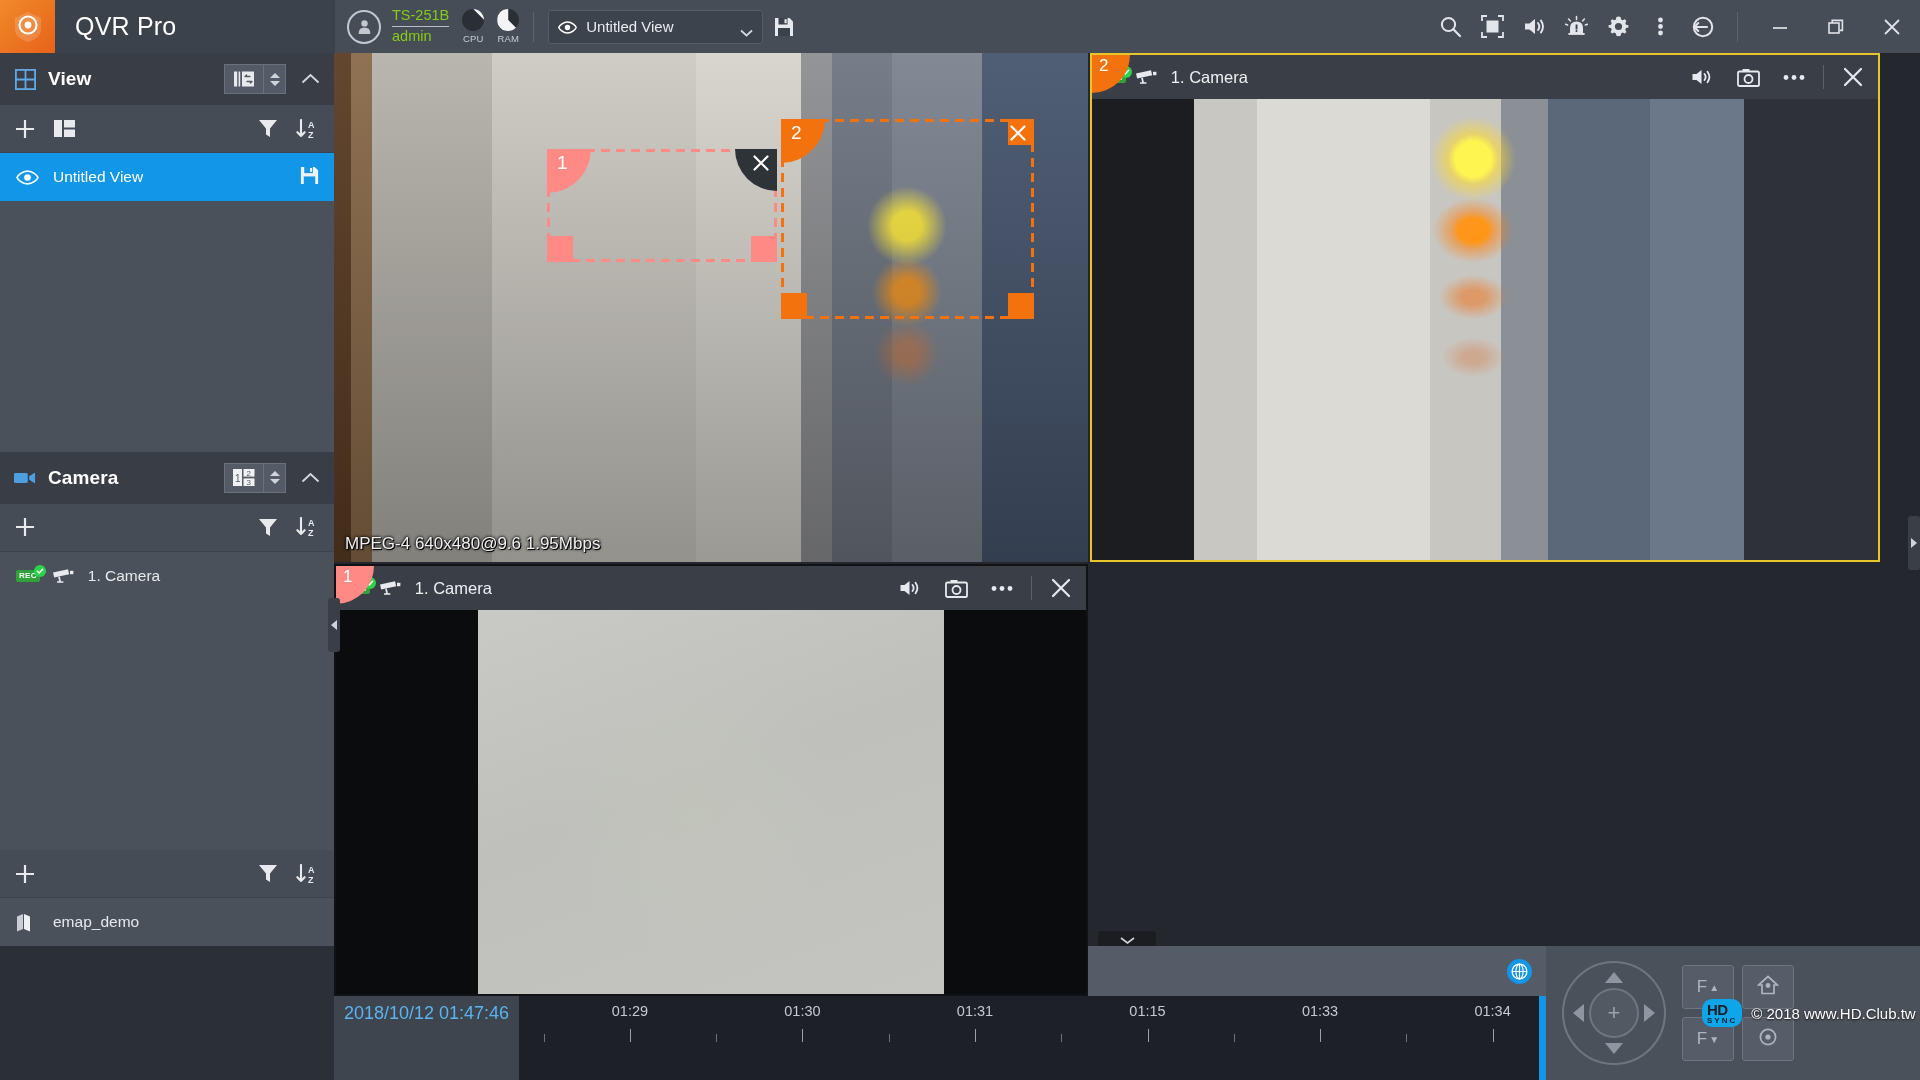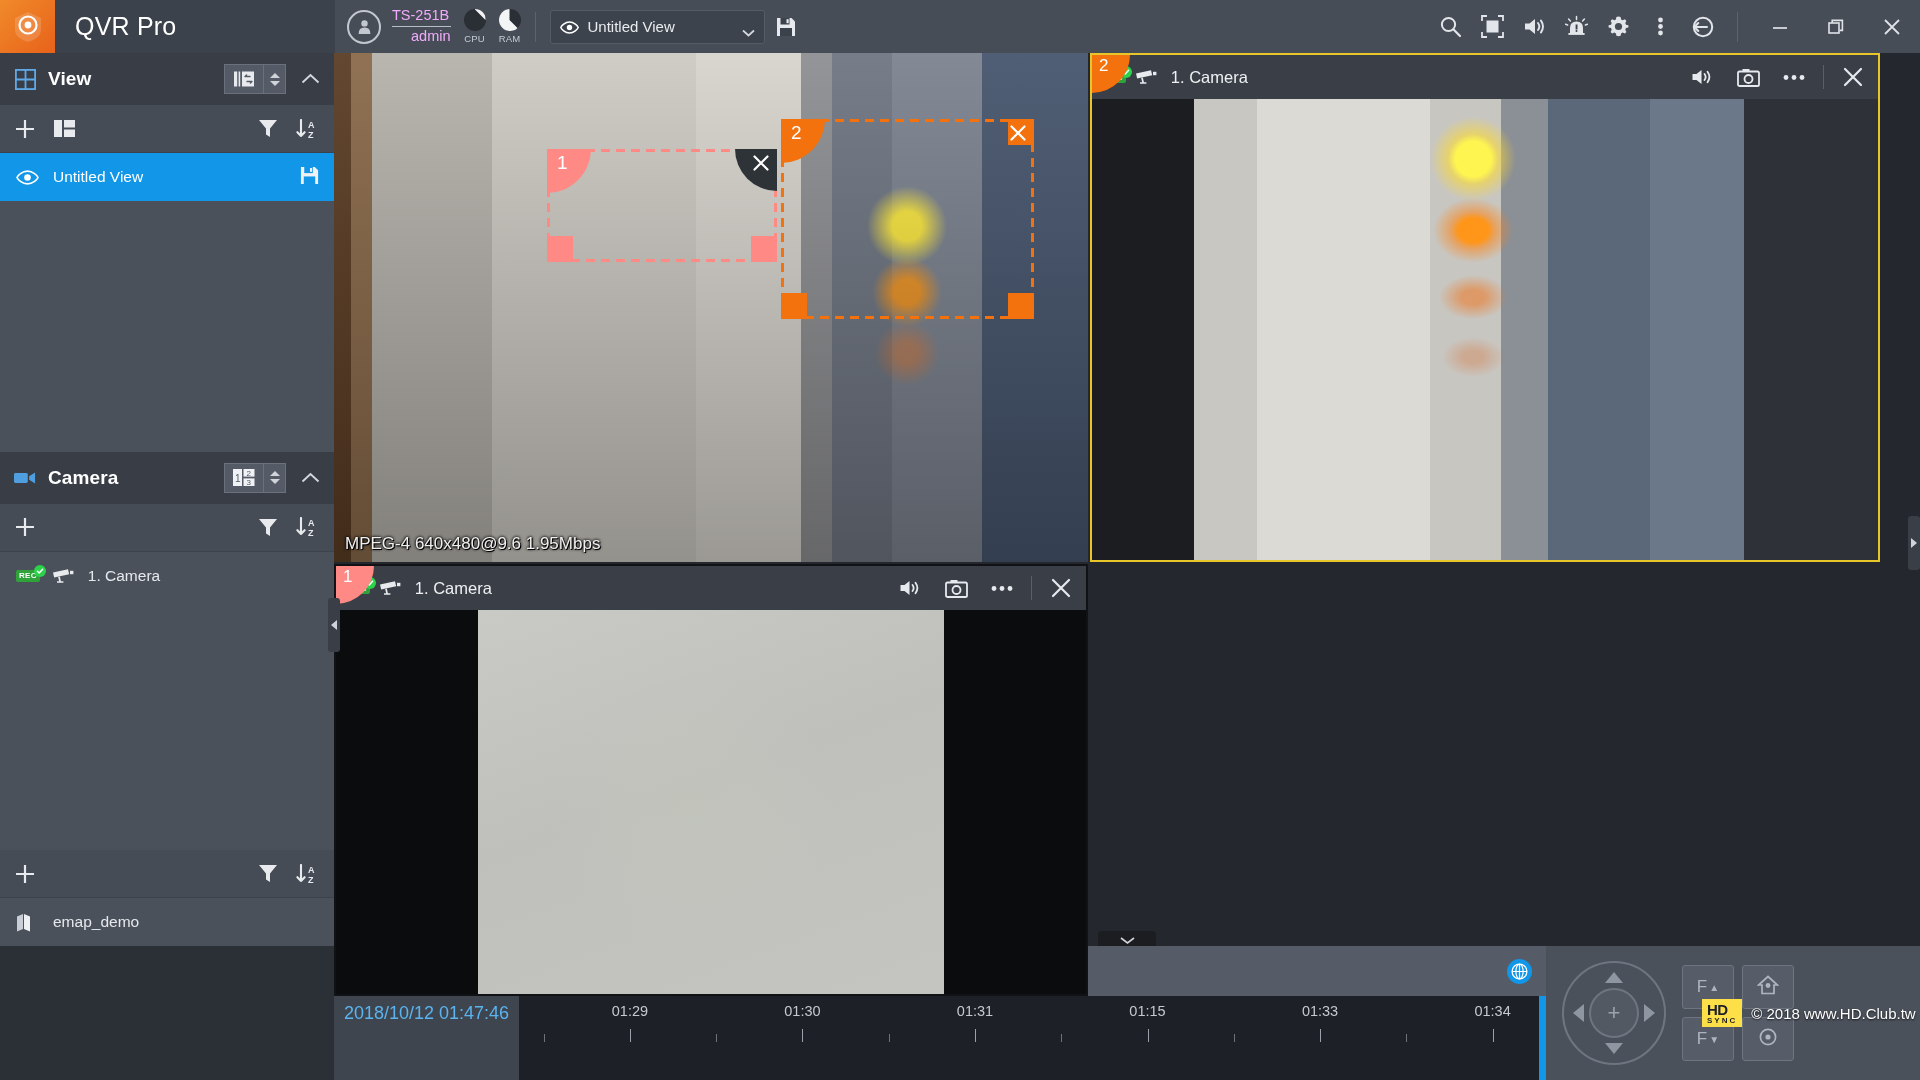--- a/index.html
+++ b/index.html
@@ -14,23 +14,23 @@
   
   .titlebar { height:53px; display:flex; align-items:stretch; background:#444a53; flex:0 0 53px; }
   .logo-box { width:55px; background:linear-gradient(135deg,#f08a2a,#e8621a); display:flex; align-items:center; justify-content:center; }
   .logo-shield { width:30px; height:32px; position:relative; }
   .logo-shield svg { width:30px; height:32px; display:block; }
   .app-title { font-size:25px; font-weight:400; color:#fff; padding-left:20px; display:flex; align-items:center; letter-spacing:.2px; width:280px; background:#3c424b; }
   .tb-rest { flex:1; display:flex; align-items:center; background:#474d57; padding-left:12px; }
   .user-block { display:flex; align-items:center; gap:11px; }
   .user-avatar { width:34px; height:34px; border-radius:50%; border:2px solid #c3c8cf; display:flex; align-items:center; justify-content:center; }
   .user-avatar svg { width:17px; height:17px; }
-  .user-names { font-size:14.5px; line-height:1.22; color:#f0abfc; }
+  .user-names { font-size:14.5px; line-height:1.22; color:#84cc16; }
   .user-names .nas { border-bottom:1px solid #b9bec6; padding-bottom:1px; display:block; }
-  .user-names .who { display:block; padding-top:1px;margin-left:19px; }
+  .user-names .who { display:block; padding-top:1px; }
   .meter { display:flex; flex-direction:column; align-items:center; margin-left:13px; }
   .meter .dial { width:22px; height:22px; border-radius:50%; background:#2a2e35; position:relative; overflow:hidden; }
   .meter .dial i { position:absolute; display:block; background:#f2f4f6; }
   .meter .lbl { font-size:9.5px; color:#c6cbd2; margin-top:2px; letter-spacing:.2px; }
   .tb-sep { width:1px; height:30px; background:#5d636d; margin:0 14px; }
   .view-select { width:215px; height:34px; background:#3d434c; border:1px solid #565c66; border-radius:3px; display:flex; align-items:center; padding:0 9px; gap:9px; }
   .view-select .eye { width:19px; height:13px; flex:0 0 19px; }
   .view-select .txt { flex:1; font-size:15px; color:#e9ebee; }
   .view-select .chev { width:13px; height:8px; }
   .tb-icon { width:42px; height:53px; display:flex; align-items:center; justify-content:center; cursor:pointer; }
@@ -162,21 +162,21 @@
   .dpad { width:104px; height:104px; border-radius:50%; border:2px solid #6d7580; position:relative; }
   .dpad .arrow { position:absolute; width:0; height:0; }
   .dpad .up { top:9px; left:50%; margin-left:-9px; border-left:9px solid transparent; border-right:9px solid transparent; border-bottom:11px solid #8e96a2; }
   .dpad .dn { bottom:9px; left:50%; margin-left:-9px; border-left:9px solid transparent; border-right:9px solid transparent; border-top:11px solid #8e96a2; }
   .dpad .lf { left:9px; top:50%; margin-top:-9px; border-top:9px solid transparent; border-bottom:9px solid transparent; border-right:11px solid #8e96a2; }
   .dpad .rt { right:9px; top:50%; margin-top:-9px; border-top:9px solid transparent; border-bottom:9px solid transparent; border-left:11px solid #8e96a2; }
   .dpad .hub { position:absolute; left:50%; top:50%; transform:translate(-50%,-50%); width:50px; height:50px; border-radius:50%; background:#525963; border:2px solid #6d7580; display:flex; align-items:center; justify-content:center; font-size:22px; color:#9aa2ae; }
   .ptz-keys { margin-left:16px; display:grid; grid-template-columns:52px 52px; grid-gap:8px; }
   .pk { height:44px; background:#565d68; border:1px solid #6d7580; border-radius:3px; display:flex; align-items:center; justify-content:center; font-size:17px; color:#aeb5bf; cursor:pointer; gap:2px; }
   .watermark { position:absolute; left:156px; top:50%; transform:translateY(-50%); display:flex; align-items:center; gap:9px; z-index:30; pointer-events:none; }
-  .wm-logo { background:#fde047; color:#1d2026; font-weight:bold; font-size:15px; line-height:1; padding:3px 5px 2px; border-radius:0; letter-spacing:-.5px; }
+  .wm-logo { background:#0ea5e9; color:#1d2026; font-weight:bold; font-size:15px; line-height:1; padding:3px 5px 2px; border-radius:10px; letter-spacing:-.5px; }
   .wm-logo small { display:block; font-size:8px; letter-spacing:2px; text-align:center; }
   .wm-txt { font-size:15px; color:#fff; text-shadow:0 1px 2px rgba(0,0,0,.8); white-space:nowrap; }
 
   .panel-handle { position:absolute; width:12px; height:54px; background:#3a3f47; border-radius:3px; display:flex; align-items:center; justify-content:center; cursor:pointer; z-index:20; }
   .ph-left { left:334px; top:598px; transform:translateX(-50%); }
   .ph-right { right:0; top:516px; }
   .tiny-chev { width:0; height:0; border-top:5px solid transparent; border-bottom:5px solid transparent; }
 </style>
 </head>
 <body>

